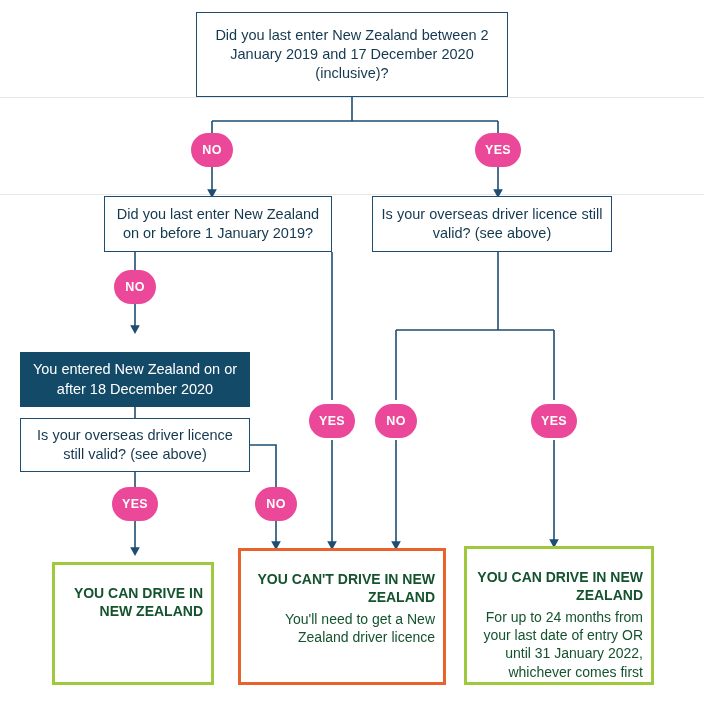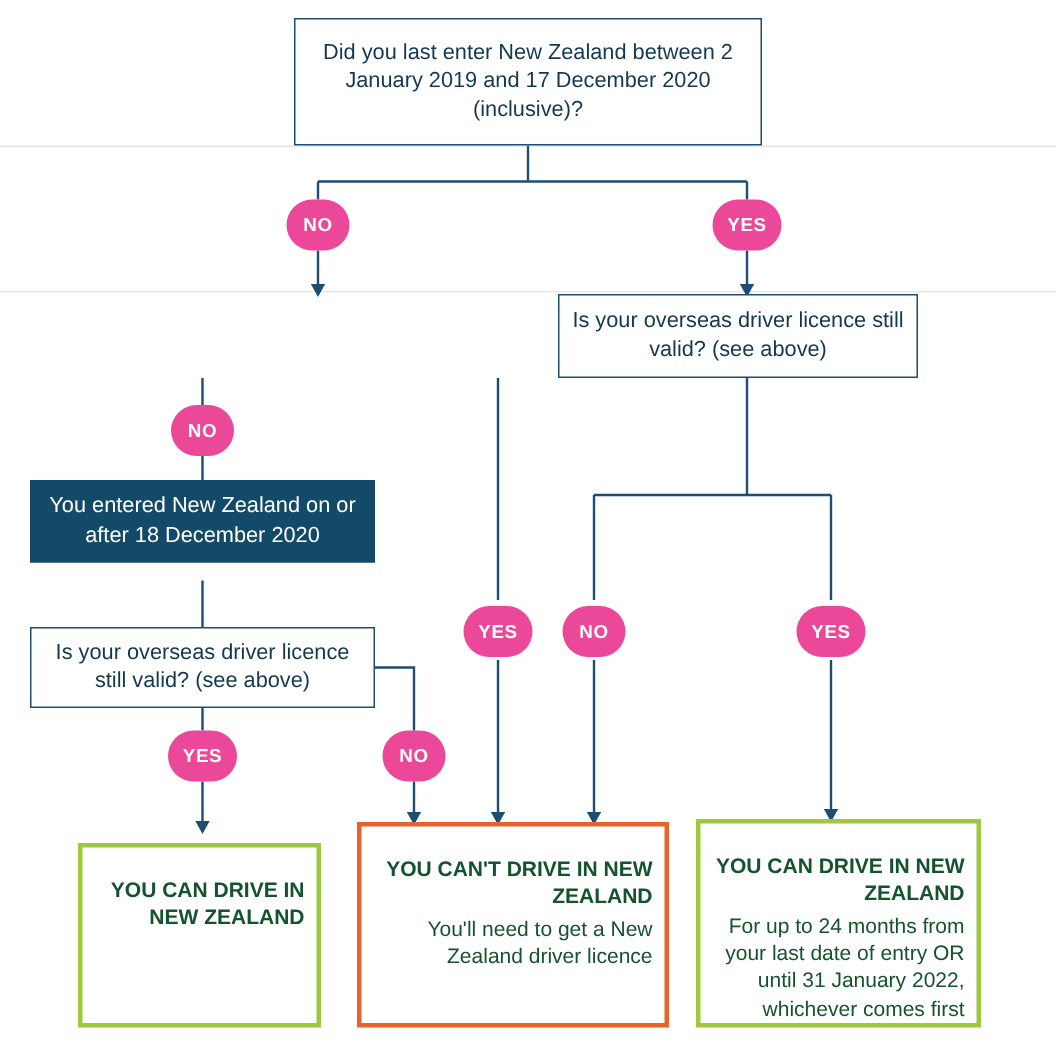--- a/index.html
+++ b/index.html
@@ -149,30 +149,33 @@
   </div>
 
   <div class="pill" style="left:191px; top:133px; width:42px; height:34px;">
     <span>NO</span>
   </div>
 
   <div class="pill" style="left:475px; top:133px; width:46px; height:34px;">
     <span>YES</span>
   </div>
 
+  <div class="node" style="left:104px; top:196px; width:228px; height:56px;">
+    <span>Did you last enter New Zealand on or before 1 January 2019?</span>
+  </div>
 
   <div class="node" style="left:372px; top:196px; width:240px; height:56px;">
     <span>Is your overseas driver licence still valid? (see above)</span>
   </div>
 
   <div class="pill" style="left:114px; top:270px; width:42px; height:34px;">
     <span>NO</span>
   </div>
 
-  <div class="node node-fill" style="left:20px; top:320px; width:230px; height:55px;">
+  <div class="node node-fill" style="left:20px; top:352px; width:230px; height:55px;">
     <span>You entered New Zealand on or after 18 December 2020</span>
   </div>
 
   <div class="node" style="left:20px; top:418px; width:230px; height:54px;">
     <span>Is your overseas driver licence still valid? (see above)</span>
   </div>
 
   <div class="pill" style="left:112px; top:487px; width:46px; height:34px;">
     <span>YES</span>
   </div>

